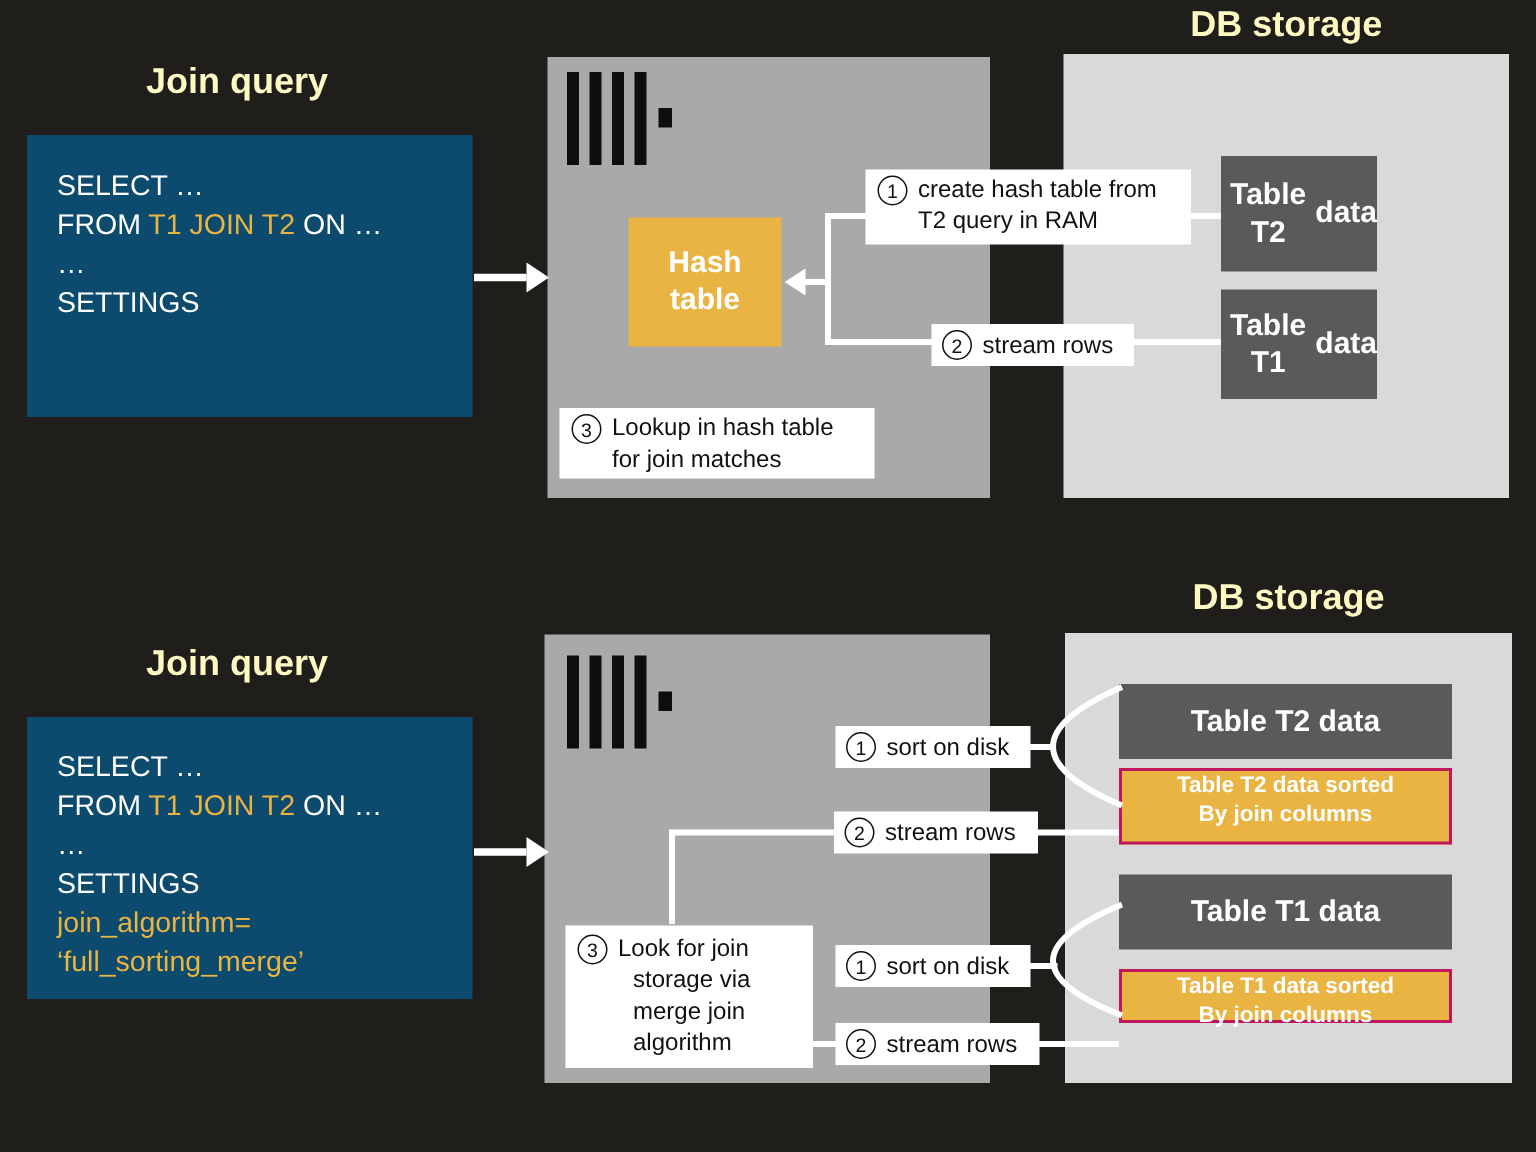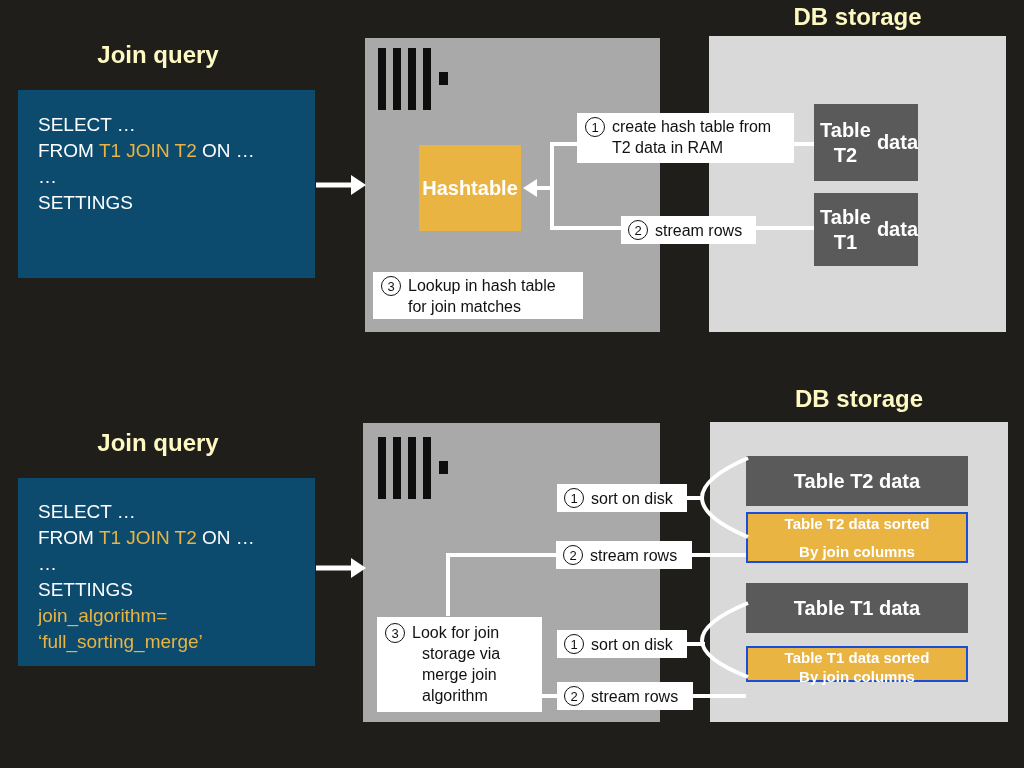--- a/index.html
+++ b/index.html
@@ -8,25 +8,25 @@
   .abs{position:absolute;box-sizing:border-box;}
   .title{color:#fef9c3;font-weight:bold;font-size:24px;text-align:center;line-height:28px;}
   .querybox{background:#0c4a6e;color:#FFFFFF;font-size:19px;line-height:26px;
             padding:22px 0 0 20px;z-index:1;}
   .q-accent{color:#E9B441;}
   .serverbox{background:#A9A9A9;z-index:1;}
   .dbbox{background:#D9D9D9;z-index:1;}
   .tablebox{background:#5A5A5A;color:#FFFFFF;font-weight:bold;font-size:20px;line-height:25px;
             display:flex;flex-direction:row;align-items:center;justify-content:center;
             text-align:center;z-index:2;}
-  .sortedbox{background:#E9B442;border:2px solid #1d4ed8;color:#FFFFFF;font-weight:bold;
+  .sortedbox{background:#E9B442;border:2px solid #be185d;color:#FFFFFF;font-weight:bold;
              font-size:15px;line-height:19px;display:flex;flex-direction:column;align-items:center;
-             justify-content:space-between;text-align:center;z-index:2;}
+             justify-content:flex-start;text-align:center;z-index:2;}
   .hashbox{background:#E9B442;color:#FFFFFF;font-weight:bold;font-size:20px;line-height:25px;
-           display:flex;flex-direction:row;align-items:center;justify-content:center;
+           display:flex;flex-direction:column;align-items:center;justify-content:center;
            text-align:center;z-index:2;}
   .step-label{position:absolute;background:#FFFFFF;color:#111111;display:flex;gap:7px;
               padding:3px 8px;box-sizing:border-box;font-size:16px;line-height:21px;
               z-index:10;align-items:flex-start;}
   .step-label.single{align-items:center;padding:2px 7px;}
   .num-circle{width:20px;height:20px;min-width:20px;border:1.5px solid #111111;border-radius:50%;
               display:flex;align-items:center;justify-content:center;font-size:13px;
               box-sizing:border-box;background:#FFFFFF;}
   .lbl-multi .num-circle{margin-top:1px;}
   .indent-lines > div:not(:first-child){padding-left:10px;}
@@ -96,21 +96,21 @@
     <path d="M686 498 H704" stroke="#FFFFFF" stroke-width="4" fill="none"></path>
     <path d="M748 458 Q656 498 748 537" stroke="#FFFFFF" stroke-width="4" fill="none"></path>
     <path d="M686 644 H705" stroke="#FFFFFF" stroke-width="4" fill="none"></path>
     <path d="M748 603 Q656 641 748 677" stroke="#FFFFFF" stroke-width="4" fill="none"></path>
   </svg>
 
   <div class="step-label lbl-multi" style="left:577px;top:113px;width:217px;height:50px;">
     <span class="num-circle">1</span>
     <span>
       <div>create hash table from</div>
-      <div>T2 data in RAM</div>
+      <div>T2 query in RAM</div>
     </span>
   </div>
   <div class="step-label single" style="left:621px;top:216px;width:135px;height:28px;">
     <span class="num-circle">2</span>
     <span>stream rows</span>
   </div>
   <div class="step-label lbl-multi" style="left:373px;top:272px;width:210px;height:47px;">
     <span class="num-circle">3</span>
     <span>
       <div>Lookup in hash table</div>

